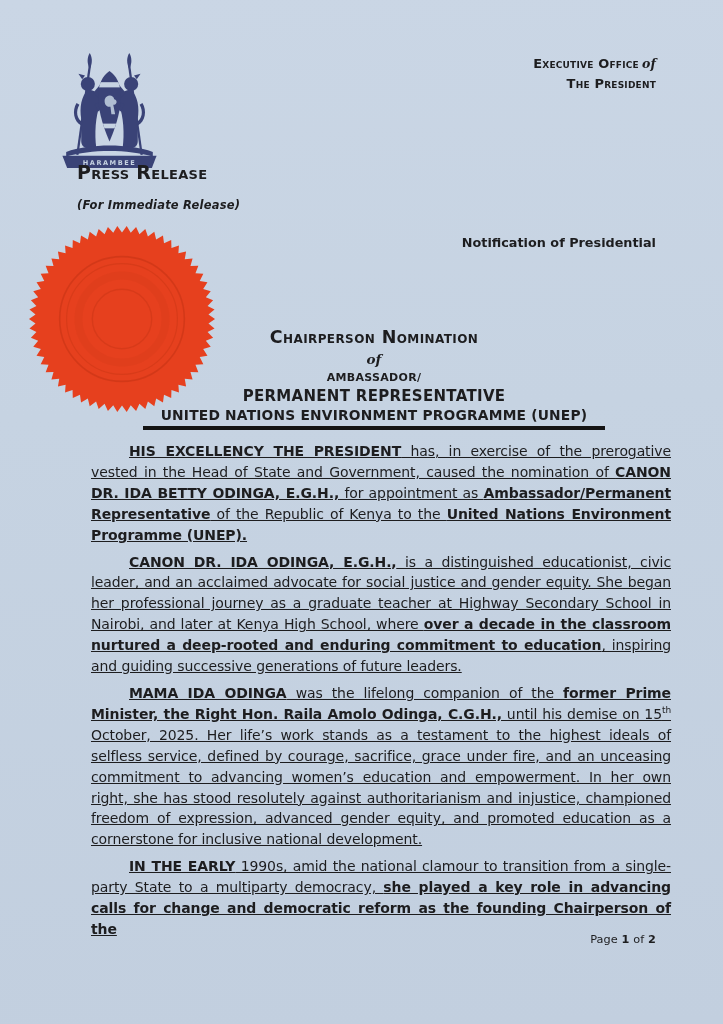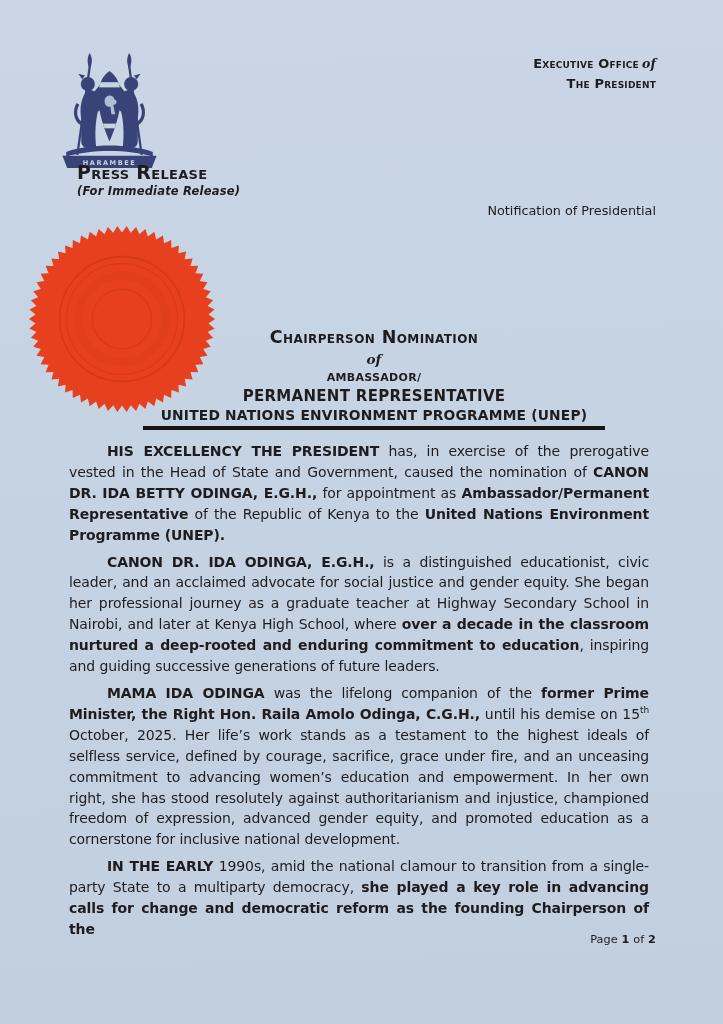--- a/index.html
+++ b/index.html
@@ -21,24 +21,24 @@
   .office{
     position:absolute; top:54px; right:67px; text-align:right;
     font-weight:bold; font-size:13px; line-height:19.5px; letter-spacing:.2px;
   }
   .office .of-italic{
     font-style:italic; font-weight:bold; font-family:"DejaVu Serif",serif;
     font-size:12.5px; font-variant:normal; margin-left:3px;
   }
   .press{ position:absolute; left:77px; top:161px; }
   .press-title{ font-weight:bold; font-size:19px; letter-spacing:.3px; }
-  .press-sub{ font-weight:bold; font-style:italic; font-size:11.5px; margin-top:1px; letter-spacing:.2px; }
+  .press-sub{ font-weight:bold; font-style:italic; font-size:11.5px; margin-top:15px; letter-spacing:.2px; }
   .notification{
-    position:absolute; top:202px; right:67px; text-align:right;
-    font-weight:normal; font-size:12.8px; line-height:18.5px;
+    position:absolute; top:234px; right:67px; text-align:right;
+    font-weight:bold; font-size:12.8px; line-height:18.5px;
   }
   .notification .of-italic{
     font-style:italic; font-family:"DejaVu Serif",serif; font-size:12.5px; margin:0 3px;
   }
 
   
   .seal{ position:absolute; left:28px; top:225px; width:188px; height:188px; z-index:1; }
 
   
   .title-block{
@@ -53,23 +53,24 @@
   .t3{ font-size:11px; line-height:18px; margin-top:3px; letter-spacing:.3px; }
   .t4{ font-size:15px; line-height:19px; letter-spacing:.3px; }
   .t5{ font-size:13.8px; line-height:18px; letter-spacing:.2px; }
   .title-underline{
     width:462px; height:3.5px; margin:2px auto 0;
     background:var(--rule,#141414);
   }
 
   
   .body{
-    position:absolute; left:69px; top:441px; width:580px;
+    position:absolute; left:91px; top:441px; width:580px;
     font-size:14px; line-height:20.9px; text-align:justify;
     letter-spacing:-0.1px;
+    text-decoration:underline;
   }
   .body p{ text-indent:38px; margin-bottom:6px; }
   .body p.cont{ text-align-last:justify; }
   sup{ font-size:9px; line-height:0; vertical-align:super; }
 
   .footer{ position:absolute; top:933px; right:67px; font-size:11.3px; letter-spacing:.1px; }
 </style>
 </head>
 <body>
 

